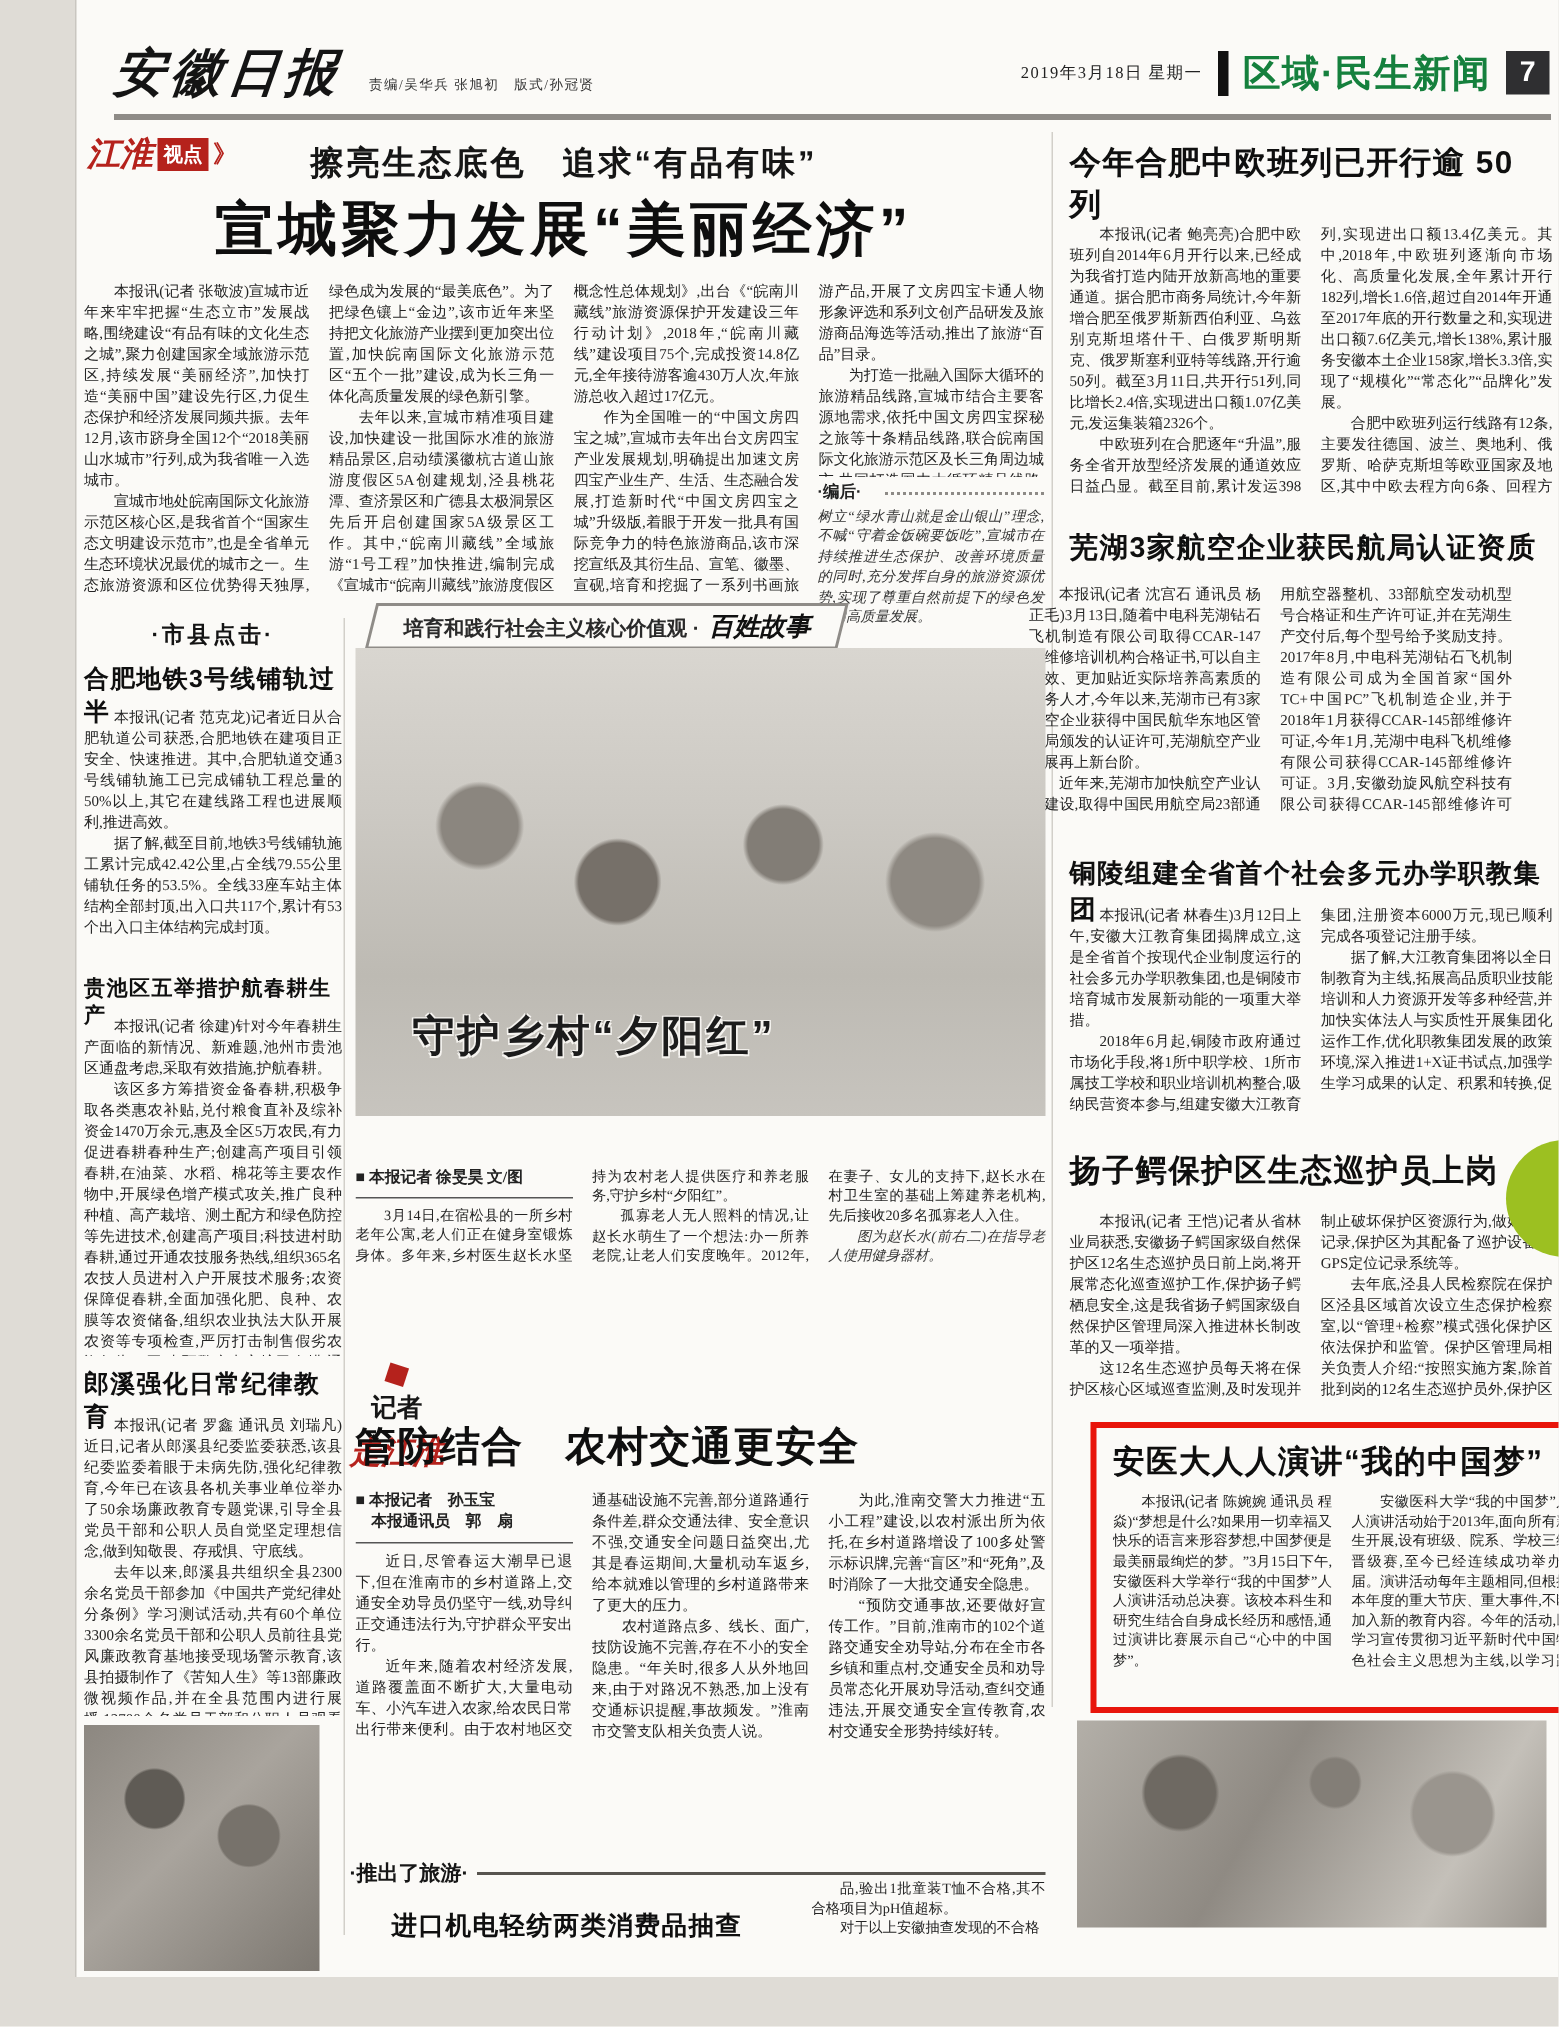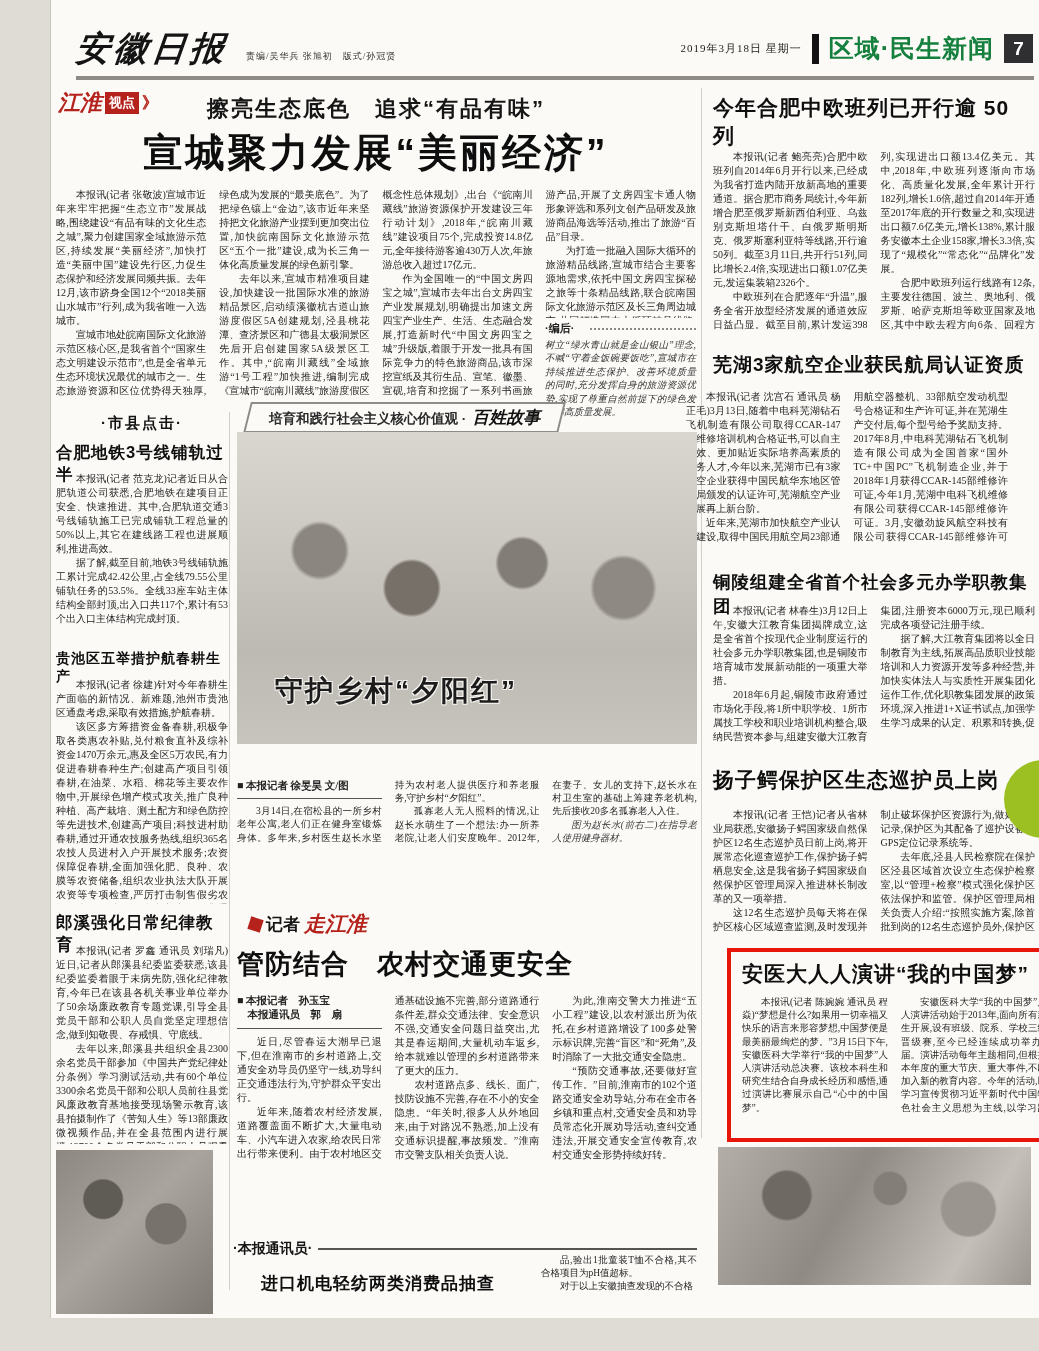--- a/index.html
+++ b/index.html
@@ -214,42 +214,42 @@
     </div>
     <div class="abs art-body cols-3 f95" style="left:186px; top:752px; width:460px; height:152px;margin-top:27px;">
       <div class="byline-block">■ 本报记者 徐旻昊 文/图</div>
       <div>
           <p class="para">3月14日,在宿松县的一所乡村老年公寓,老人们正在健身室锻炼身体。多年来,乡村医生赵长水坚持为农村老人提供医疗和养老服务,守护乡村“夕阳红”。</p>
           <p class="para">孤寡老人无人照料的情况,让赵长水萌生了一个想法:办一所养老院,让老人们安度晚年。2012年,在妻子、女儿的支持下,赵长水在村卫生室的基础上筹建养老机构,先后接收20多名孤寡老人入住。</p>
         </div>
       <p class="para-note f95">图为赵长水(前右二)在指导老人使用健身器材。</p>
     </div>
 
-    <div class="abs walk-badge" style="left:198px; top:910px;">
+    <div class="abs walk-badge" style="left:182px; top:910px;flex-direction:column;">
       <span class="walk-badge-mark"></span>
       <span class="walk-badge-t1">记者</span>
       <span class="walk-badge-t2">走江淮</span>
     </div>
     <div class="abs headline" style="left:186px; top:946px; width:460px; font-size:27px;">管防结合　农村交通更安全</div>
     <div class="abs art-body cols-3 f10" style="left:186px; top:994px; width:460px; height:238px;">
       <div class="byline-block">
         <div>■ 本报记者　孙玉宝</div>
         <div>　本报通讯员　郭　扇</div>
       </div>
       <div>
           <p class="para">近日,尽管春运大潮早已退下,但在淮南市的乡村道路上,交通安全劝导员仍坚守一线,劝导纠正交通违法行为,守护群众平安出行。</p>
           <p class="para">近年来,随着农村经济发展,道路覆盖面不断扩大,大量电动车、小汽车进入农家,给农民日常出行带来便利。由于农村地区交通基础设施不完善,部分道路通行条件差,群众交通法律、安全意识不强,交通安全问题日益突出,尤其是春运期间,大量机动车返乡,给本就难以管理的乡村道路带来了更大的压力。</p>
           <p class="para">农村道路点多、线长、面广,技防设施不完善,存在不小的安全隐患。“年关时,很多人从外地回来,由于对路况不熟悉,加上没有交通标识提醒,事故频发。”淮南市交警支队相关负责人说。</p>
           <p class="para">为此,淮南交警大力推进“五小工程”建设,以农村派出所为依托,在乡村道路增设了100多处警示标识牌,完善“盲区”和“死角”,及时消除了一大批交通安全隐患。</p>
           <p class="para">“预防交通事故,还要做好宣传工作。”目前,淮南市的102个道路交通安全劝导站,分布在全市各乡镇和重点村,交通安全员和劝导员常态化开展劝导活动,查纠交通违法,开展交通安全宣传教育,农村交通安全形势持续好转。</p>
         </div>
     </div>
 
     <div class="abs quality-label-row" style="left:182px; top:1240px; width:464px;">
-      <span class="quality-label">·本报通讯员·</span>
+      <span class="quality-label">·推出了旅游·</span>
       <span class="quality-rule"></span>
     </div>
     <div class="abs headline" style="left:210px; top:1272px; width:280px; font-size:17px;">进口机电轻纺两类消费品抽查</div>
     <div class="abs art-body f95" style="left:490px; top:1254px; width:156px; height:60px;">
         <p class="para">品,验出1批童装T恤不合格,其不合格项目为pH值超标。</p>
         <p class="para">对于以上安徽抽查发现的不合格</p>
       </div>
 
   </div>
 </div>

